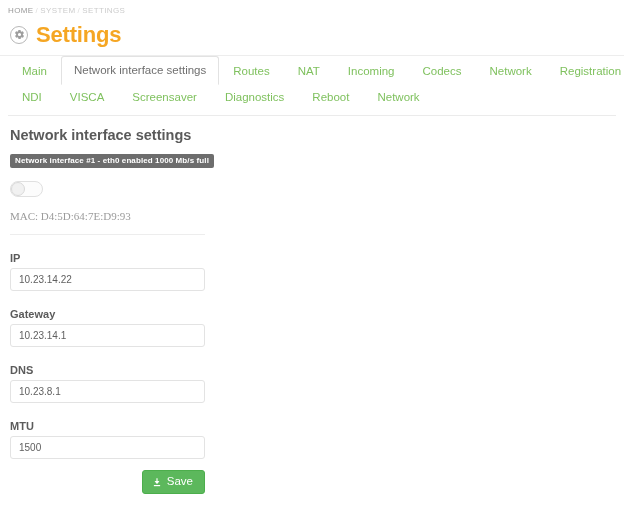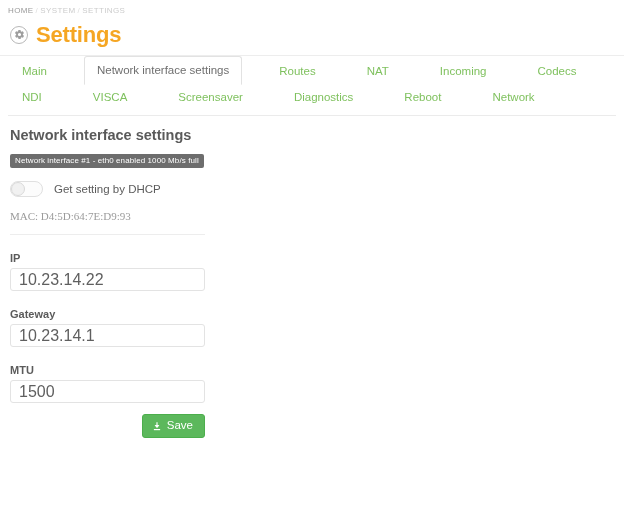--- a/index.html
+++ b/index.html
@@ -73,21 +73,20 @@
   
   .tabs-wrap {
     padding: 0 8px;
     position: relative;
   }
   .tab-row {
     display: flex;
     align-items: flex-end;
     flex-wrap: nowrap;
     height: 29px;
-    gap: 23px;
   }
   .tab-row.row2 {
     height: 26px;
     align-items: center;
   }
   .tab {
     color: #7fc15e;
     font-size: 11.5px;
     padding: 7px 13px;
     white-space: nowrap;
@@ -120,21 +119,21 @@
     color: #5a5a5a;
     font-weight: bold;
     margin: 0 0 9px 0;
     line-height: 1;
   }
   .iface-badge {
     display: inline-block;
     background: #6d6d6d;
     color: #ffffff;
     font-size: 8px;
-    font-weight: normal;
+    font-weight: bold;
     padding: 3px 5px 3px 5px;
     border-radius: 2px;
     line-height: 1.1;
     letter-spacing: 0.1px;
     white-space: nowrap;
   }
 
   
   .toggle-row {
     display: flex;
@@ -190,21 +189,21 @@
     margin-bottom: 4px;
     line-height: 1;
   }
   .field-input {
     width: 195px;
     height: 23px;
     border: 1px solid #e3e3e3;
     border-radius: 3px;
     background: #ffffff;
     font-family: "Liberation Sans", sans-serif;
-    font-size: 16px;
+    font-size: 10px;
     color: #5f5f5f;
     padding: 0 8px;
     outline: none;
   }
 
   
   .save-row {
     width: 195px;
     display: flex;
     justify-content: flex-end;
@@ -269,38 +268,41 @@
 <div class="content">
 
   <div class="section-title">Network interface settings</div>
 
   <span class="iface-badge">Network interface #1 - eth0 enabled 1000 Mb/s full</span>
 
   <div class="toggle-row">
     <div class="toggle">
       <span class="knob"></span>
     </div>
-    <span class="toggle-label">Get setting by DHCP</span>
   </div>
 
   <div class="mac-line">MAC: D4:5D:64:7E:D9:93</div>
 
   <div class="content-rule"></div>
 
   <div class="field">
     <div class="field-label">IP</div>
     <input class="field-input" type="text" value="10.23.14.22" style="">
   </div>
 
 
   <div class="field">
     <div class="field-label">Gateway</div>
     <input class="field-input" type="text" value="10.23.14.1" style="">
   </div>
 
+  <div class="field">
+    <div class="field-label">DNS</div>
+    <input class="field-input" type="text" value="10.23.8.1" style="">
+  </div>
 
   <div class="field">
     <div class="field-label">MTU</div>
     <input class="field-input" type="text" value="1500" style="">
   </div>
 
   <div class="save-row">
     <button class="btn-save">
       <span>
         <svg width="10" height="11" viewBox="0 0 16 16" fill="#ffffff" aria-hidden="true">

